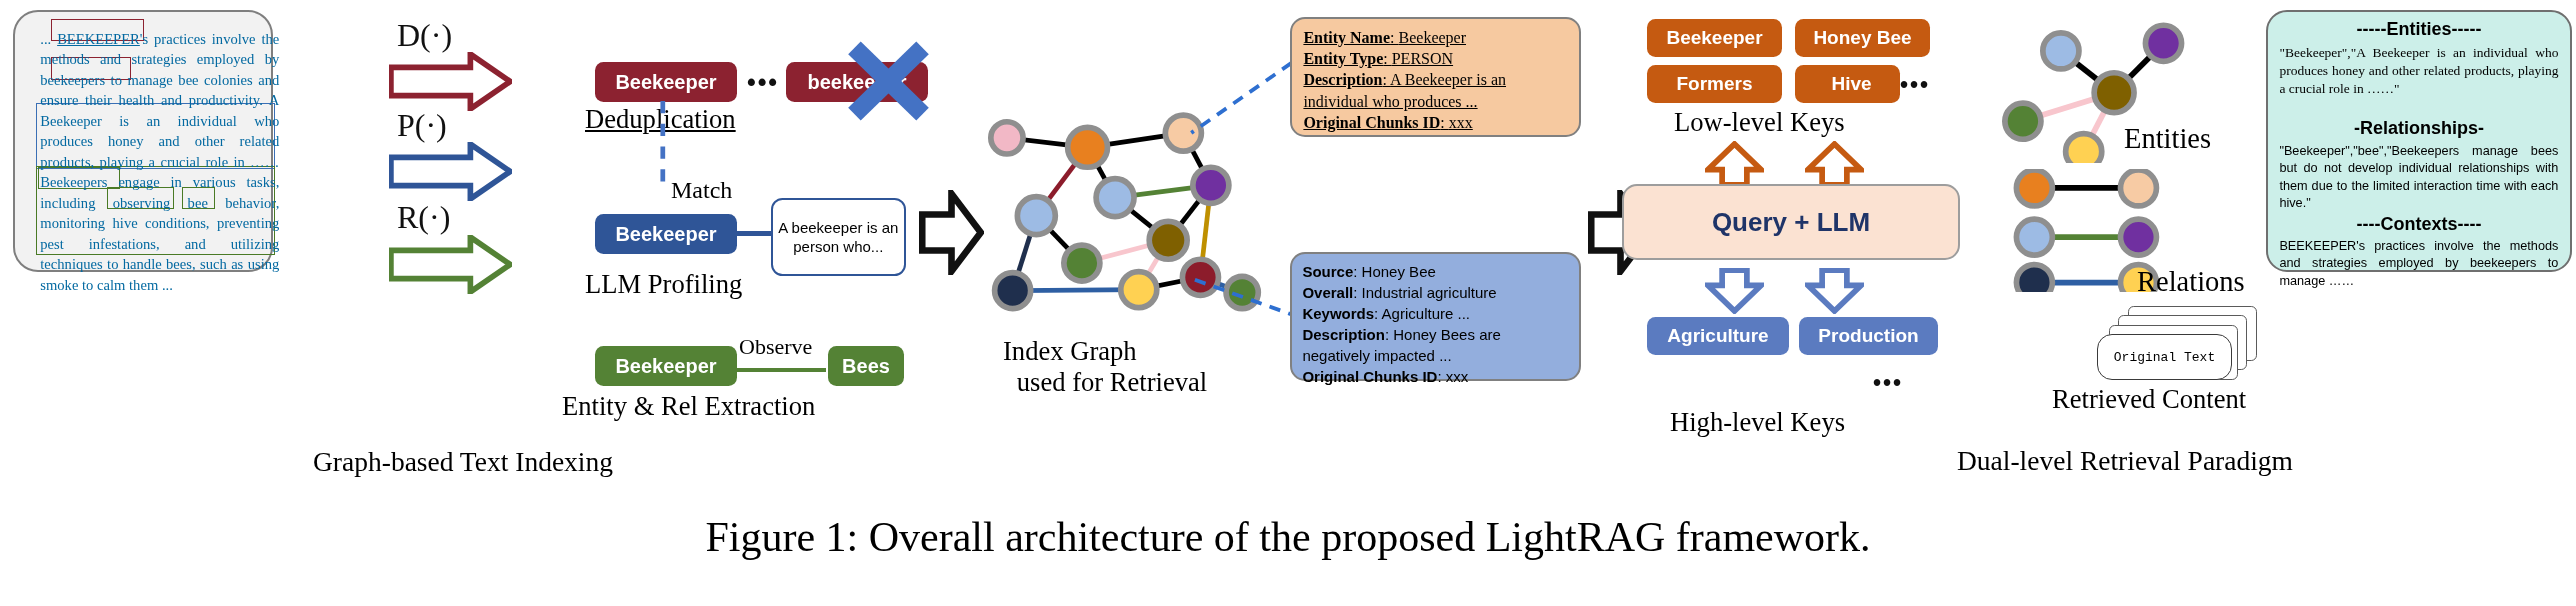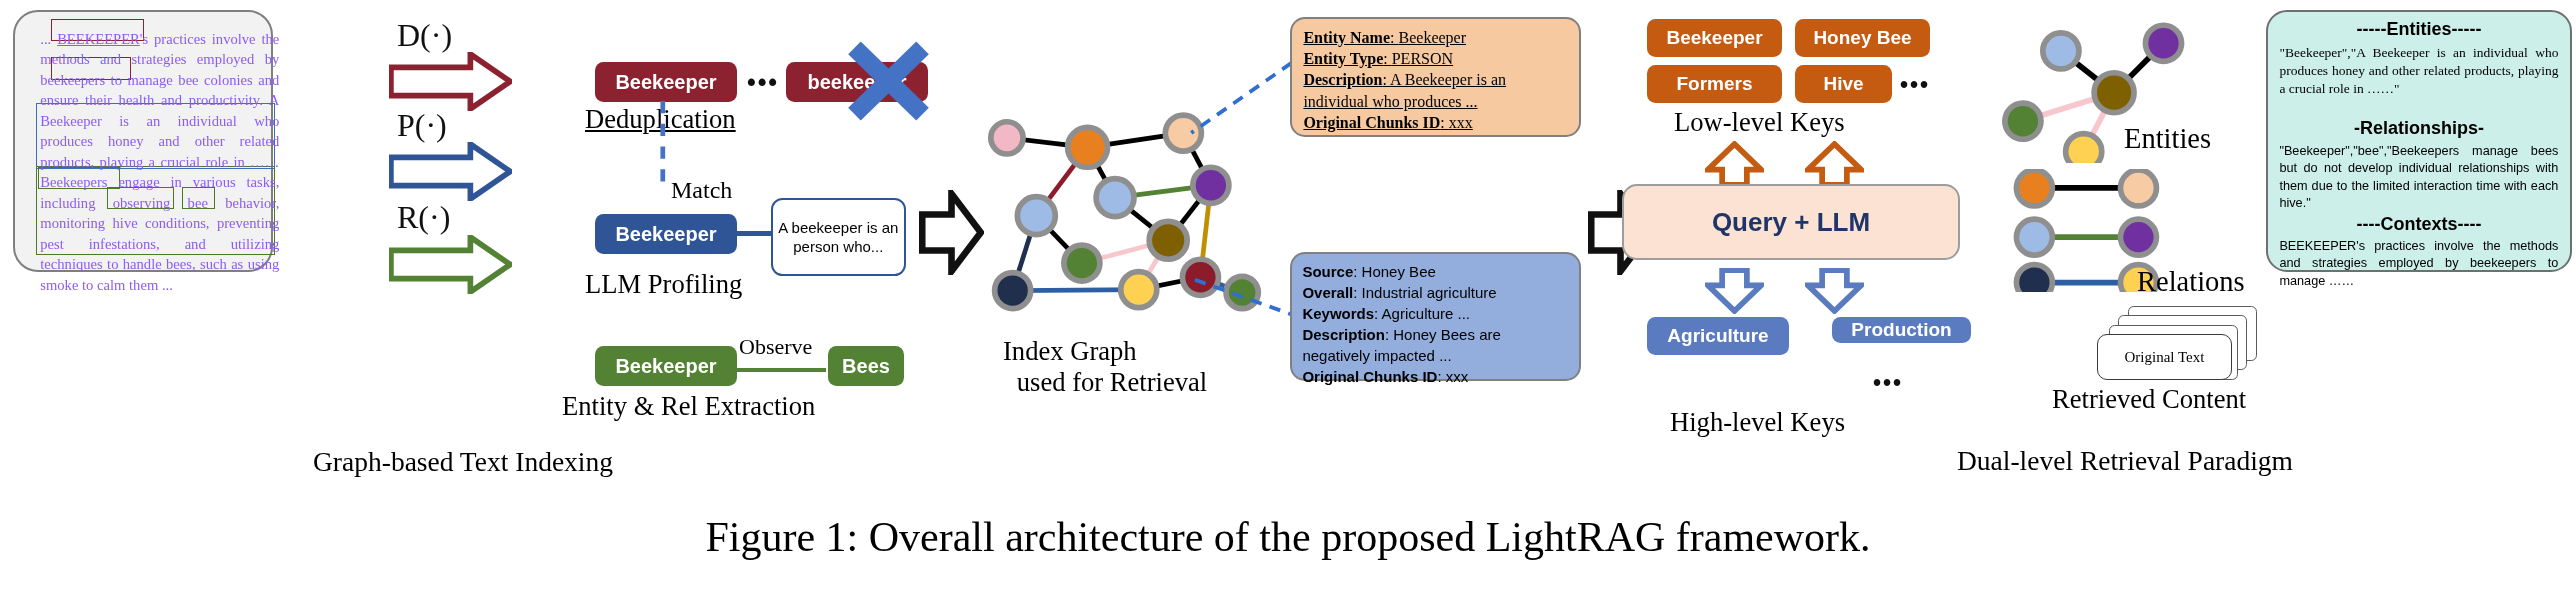--- a/index.html
+++ b/index.html
@@ -4,21 +4,21 @@
 <style>
   html,body{margin:0;padding:0;background:#ffffff;}
   body{width:2576px;height:606px;font-family:"Liberation Serif",serif;overflow:hidden;}
   #stage{position:relative;width:2576px;height:606px;background:#fff;}
   .abs{position:absolute;}
 
   
   #srcCard{left:13.3px;top:9.5px;width:256px;height:258px;background:#f2f2f2;
            border:2.8px solid #7f7f7f;border-radius:25px;}
   #srcText{left:25px;top:17px;width:239px;height:245px;font-size:14.6px;line-height:20.5px;
-           text-align:justify;color:#8b5cf6;}
+           text-align:justify;color:#0369a1;}
   #srcText span{white-space:normal;}
   .ul{text-decoration:underline;}
   .blueRegion{position:absolute;left:21px;top:91px;width:237px;height:64px;border:1.9px solid #3a6fb5;}
   .greenRegion{position:absolute;left:21px;top:154px;width:237px;height:87px;border:1.9px solid #4a7a25;}
   .redW1{position:absolute;left:36px;top:7.6px;width:91px;height:20px;border:1.9px solid #8c2230;}
   .redW2{position:absolute;left:36px;top:45px;width:78px;height:21px;border:1.9px solid #8c2230;}
   .grnW1{position:absolute;left:23px;top:155px;width:80px;height:20px;border:1.9px solid #4a7a25;}
   .grnW2{position:absolute;left:92px;top:175px;width:65px;height:20px;border:1.9px solid #4a7a25;}
   .grnW3{position:absolute;left:167px;top:175px;width:31px;height:20px;border:1.9px solid #4a7a25;}
 
@@ -56,23 +56,23 @@
   .peachTxt{font-family:"Liberation Serif",serif;font-size:16px;line-height:21.4px;color:#000;padding:7.6px 11.4px;text-decoration:underline;}
   .blueTxt{font-family:"Liberation Sans",sans-serif;font-size:15px;line-height:21px;color:#000;padding:6.6px 10.4px;}
 
   
   #queryBox{position:absolute;background:#fbe2d2;border:2.8px solid #9d9d9d;border-radius:15px;
             display:flex;align-items:center;justify-content:center;
             font-family:Liberation Sans, sans-serif;font-weight:bold;font-size:26px;color:#1f3468;}
 
   
   .stackCard{position:absolute;background:#fff;border:1.9px solid #5a5a5a;border-radius:5.7px;}
-  .origText{position:absolute;background:#fff;border:1.9px solid #3a3a3a;border-radius:10px;
+  .origText{position:absolute;background:#fff;border:1.9px solid #3a3a3a;border-radius:15px;
             display:flex;align-items:center;justify-content:center;
-            font-family:Liberation Serif, serif;font-size:15px;color:#000;}
+            font-family:Liberation Mono, monospace;font-size:13px;color:#000;}
 
   
   #tealCard{position:absolute;left:2266px;top:9.5px;width:302px;height:258px;background:#ccefe9;
             border:2.8px solid #6f6f6f;border-radius:21px;}
   .tealHdr{font-family:"Liberation Sans",sans-serif;font-weight:700;font-size:18px;text-align:center;color:#000;}
   .tealBody{font-family:"Liberation Serif",serif;font-size:13.5px;line-height:18px;text-align:justify;color:#000;}
   .tealBodyS{font-family:"Liberation Sans",sans-serif;font-size:12.7px;line-height:17.6px;text-align:justify;color:#000;}
 
   
   #caption{position:absolute;left:0;top:513px;width:2576px;text-align:center;
@@ -227,21 +227,21 @@
 
   <div class="fatArrow" style="left:1588px;top:190px;">
     <svg width="65" height="85" viewBox="0 0 68 90">
       <polygon points="3,26 34,26 34,4 65,45 34,86 34,64 3,64" fill="#ffffff" stroke="#111111" stroke-width="7" stroke-linejoin="miter"></polygon>
     </svg>
   </div>
 
   <div class="chip orange" style="left:1647px;top:19px;width:135px;height:38px;font-size:19px;">Beekeeper</div>
   <div class="chip orange" style="left:1795px;top:19px;width:135px;height:38px;font-size:19px;">Honey Bee</div>
   <div class="chip orange" style="left:1647px;top:65px;width:135px;height:38px;font-size:19px;">Formers</div>
-  <div class="chip orange" style="left:1795px;top:65px;width:97px;height:38px;font-size:19px;">Hive</div>
+  <div class="chip orange" style="left:1795px;top:65px;width:97px;height:38px;font-size:19px;padding-left:8px;">Hive</div>
   <div class="dots" style="left:1900px;top:72px;font-size:23px;">•••</div>
   <div class="cap" style="left:1674px;top:107px;font-size:26.6px;">Low-level Keys</div>
 
   <div class="fatArrow" style="left:1705px;top:141px;">
     <svg width="59" height="46" viewBox="0 0 62 48">
       <polygon points="31,3 59,30 44,30 44,46 18,46 18,30 3,30" fill="#ffffff" stroke="#c55a11" stroke-width="6" stroke-linejoin="miter"></polygon>
     </svg>
   </div>
   <div class="fatArrow" style="left:1805px;top:141px;">
     <svg width="59" height="46" viewBox="0 0 62 48">
@@ -256,21 +256,21 @@
       <polygon points="31,45 59,18 44,18 44,2 18,2 18,18 3,18" fill="#ffffff" stroke="#5b7bc0" stroke-width="6" stroke-linejoin="miter"></polygon>
     </svg>
   </div>
   <div class="fatArrow" style="left:1805px;top:268px;">
     <svg width="59" height="46" viewBox="0 0 62 48">
       <polygon points="31,45 59,18 44,18 44,2 18,2 18,18 3,18" fill="#ffffff" stroke="#5b7bc0" stroke-width="6" stroke-linejoin="miter"></polygon>
     </svg>
   </div>
 
   <div class="chip bluelight" style="left:1647px;top:317px;width:142px;height:38px;font-size:19px;">Agriculture</div>
-  <div class="chip bluelight" style="left:1799px;top:317px;width:139px;height:26px;font-size:19px;margin-left:33px;">Production</div>
+  <div class="chip bluelight" style="left:1799px;top:317px;width:139px;height:38px;font-size:19px;">Production</div>
   <div class="dots" style="left:1873px;top:370px;font-size:23px;">•••</div>
   <div class="cap" style="left:1670px;top:407px;font-size:26.6px;">High-level Keys</div>
 
   <svg class="abs" style="left:2002px;top:11.4px;" width="190" height="152" viewBox="0 0 200 160">
     <line x1="62" y1="42" x2="118" y2="86" stroke="#000" stroke-width="6"></line>
     <line x1="118" y1="86" x2="170" y2="34" stroke="#000" stroke-width="6"></line>
     <line x1="118" y1="86" x2="22" y2="116" stroke="#f8c6cd" stroke-width="6"></line>
     <line x1="118" y1="86" x2="86" y2="148" stroke="#f8c6cd" stroke-width="6"></line>
     <circle cx="62" cy="42" r="19" fill="#9dbbe4" stroke="#8f8f8f" stroke-width="6"></circle>
     <circle cx="170" cy="34" r="19" fill="#7030a0" stroke="#8f8f8f" stroke-width="6"></circle>

